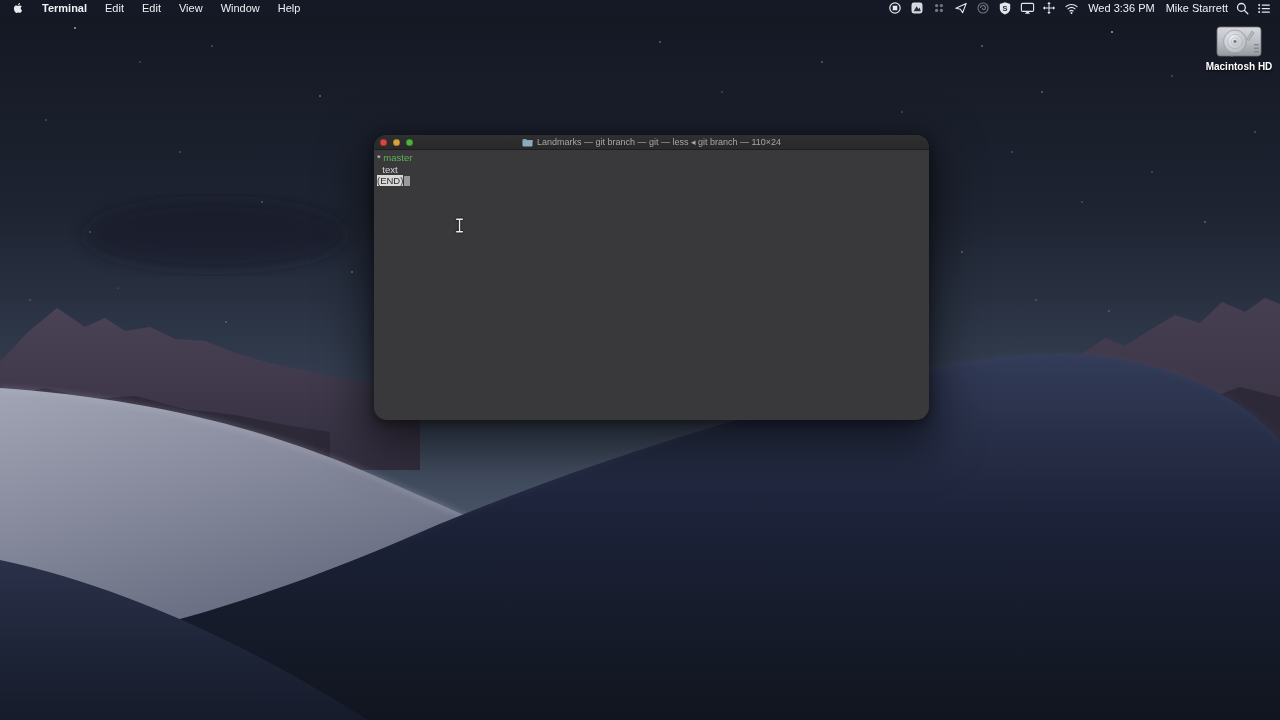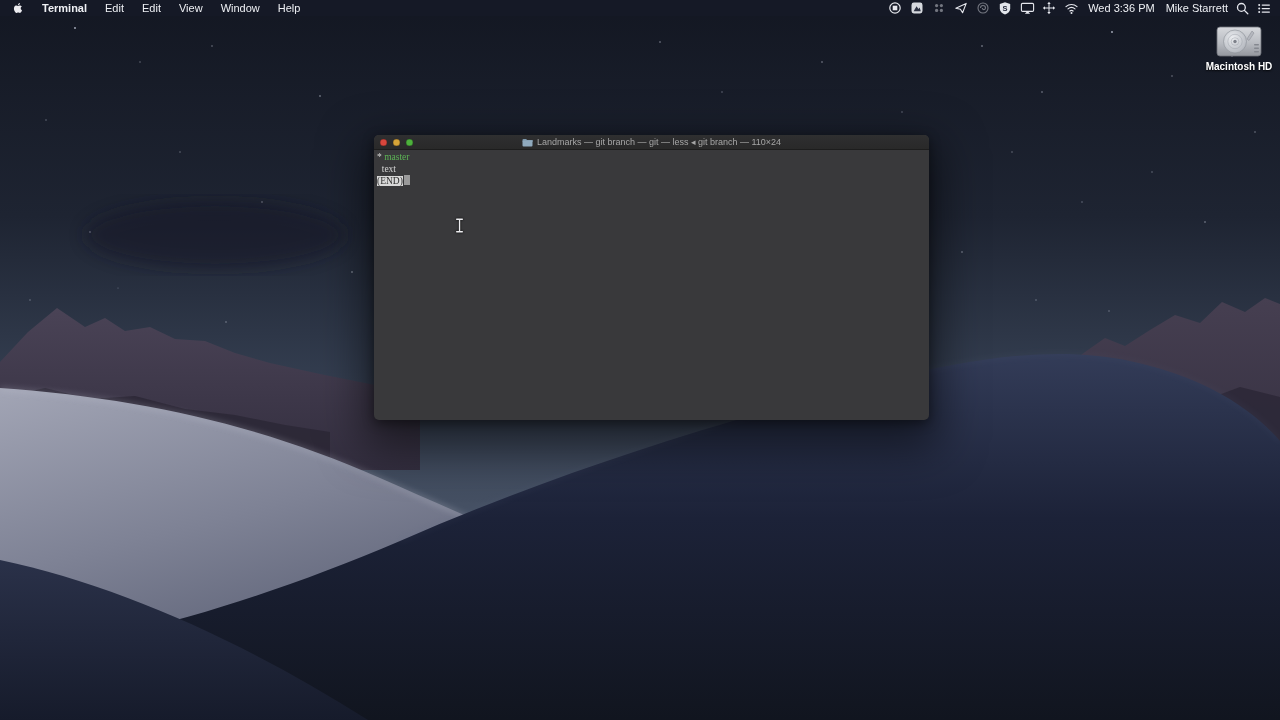--- a/index.html
+++ b/index.html
@@ -17,32 +17,32 @@
   .mb-item { padding:16px 9px; line-height:16px; }
   .mb-item.app { font-weight:bold; }
   .mb-right { display:flex; align-items:center; gap:6px; padding-right:8px; height:100%; }
   .mb-ic { display:flex; align-items:center; justify-content:center; width:16px; height:16px; }
   .mb-ic.dim { opacity:.45; }
   .mb-clock { margin-left:3px; white-space:nowrap; }
   .mb-user { margin-left:5px; white-space:nowrap; }
 
   
   .terminal-window { position:absolute; left:374px; top:135px; width:555px; height:285px;
-                     border-radius:5px; overflow:hidden; background:#39393b; z-index:20;
+                     border-radius:13px; overflow:hidden; background:#39393b; z-index:20;
                      box-shadow:0 18px 45px 10px rgba(0,0,0,.50), 0 3px 12px rgba(0,0,0,.45); }
   .titlebar { height:15px; background:linear-gradient(#2f2f30,#292929);
               border-bottom:1px solid #1d1d1d; display:flex; align-items:center; position:relative; }
   .traffic { position:absolute; left:6px; top:0; bottom:0; display:flex; align-items:center; gap:6px; }
   .tl { width:7px; height:7px; border-radius:50%; box-shadow:inset 0 0 0 .5px rgba(0,0,0,.35); }
   .tl.red    { background:#d8463c; }
   .tl.yellow { background:#d6a438; }
   .tl.green  { background:#4db13c; }
   .title { flex:1; display:flex; align-items:center; justify-content:center; gap:4px;
            font-size:9px; color:#a6a6a6; white-space:nowrap; }
-  .term-content { padding:2px 8px 0 3px; font-family:Liberation Serif, serif;
+  .term-content { padding:2px 8px 0 3px; font-family:Liberation Sans, sans-serif;
                   font-size:9.5px; line-height:11.5px; color:#d4d4d4; height:269px; }
   .tline { white-space:pre; }
   .branch { color:#5cb355; }
   .endbadge { background:#d8d8d8; color:#2d2d2d; }
   .cursor-block { display:inline-block; width:6px; height:10px; background:#9a9a9a;
                   vertical-align:-1.5px; margin-left:1px; }
 
   
   .di { position:absolute; width:84px; left:1197px; display:flex; flex-direction:column;
         align-items:center; z-index:10; }

